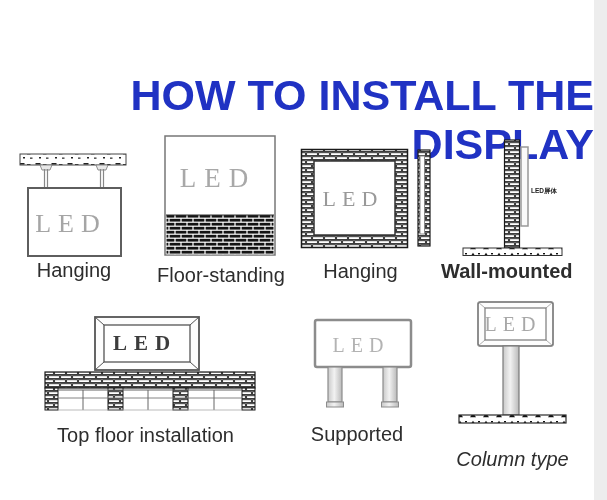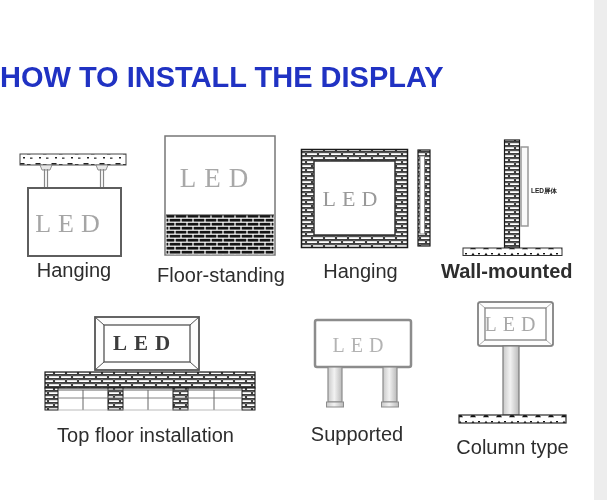--- a/index.html
+++ b/index.html
@@ -2,22 +2,22 @@
 <html><head>
 <meta charset="utf-8">
 <style>
   html,body{margin:0;padding:0;background:#fff;}
   #page{
     position:relative;width:607px;height:500px;background:#ffffff;
     overflow:hidden;font-family:"Liberation Sans",sans-serif;
   }
   #right-strip{position:absolute;right:0;top:0;width:13px;height:500px;background:#ededed;}
   #title{
-    position:absolute;top:42px;left:0;width:594px;text-align:left;
-    font-size:29px;font-weight:bold;letter-spacing:0px;color:#2032c3;
+    position:absolute;top:42px;left:0;width:594px;text-align:right;
+    font-size:43px;font-weight:bold;letter-spacing:0px;color:#2032c3;
   }
   .figure{position:absolute;}
   .figure svg{display:block;}
   .fig-label{
     text-align:center;font-size:20px;color:#2d2d2d;line-height:19px;white-space:nowrap;
   }
   .led-serif{font-family:"Liberation Serif",serif;}
   
   #fig-hanging{left:18px;top:150px;width:112px;}
   #fig-hanging .fig-label{margin-top:3px;}
@@ -25,21 +25,21 @@
   #fig-floor .fig-label{margin-top:8px;margin-left:-6px;}
   #fig-embedded{left:300px;top:148px;width:131px;}
   #fig-embedded .fig-label{margin-top:12px;margin-left:-10px;}
   #fig-wall{left:455px;top:138px;width:115px;font-weight:bold;}
   #fig-wall .fig-label{margin-top:6px;margin-left:-14px;}
   #fig-topfloor{left:42px;top:315px;width:215px;}
   #fig-topfloor .fig-label{margin-top:14px;margin-left:-8px;}
   #fig-supported{left:313px;top:318px;width:100px;}
   #fig-supported .fig-label{margin-top:15px;margin-left:-12px;}
   #fig-column{left:455px;top:298px;width:115px;}
-  #fig-column .fig-label{margin-top:10px;}
+  #fig-column .fig-label{margin-top:22px;font-style:italic;}
 </style>
 </head>
 <body>
 
 <div id="page">
 
   <svg width="0" height="0" style="position:absolute" aria-hidden="true">
     <defs>
       <pattern id="speckle" width="16" height="11" patternUnits="userSpaceOnUse">
         <rect width="16" height="11" fill="#ffffff"></rect>

